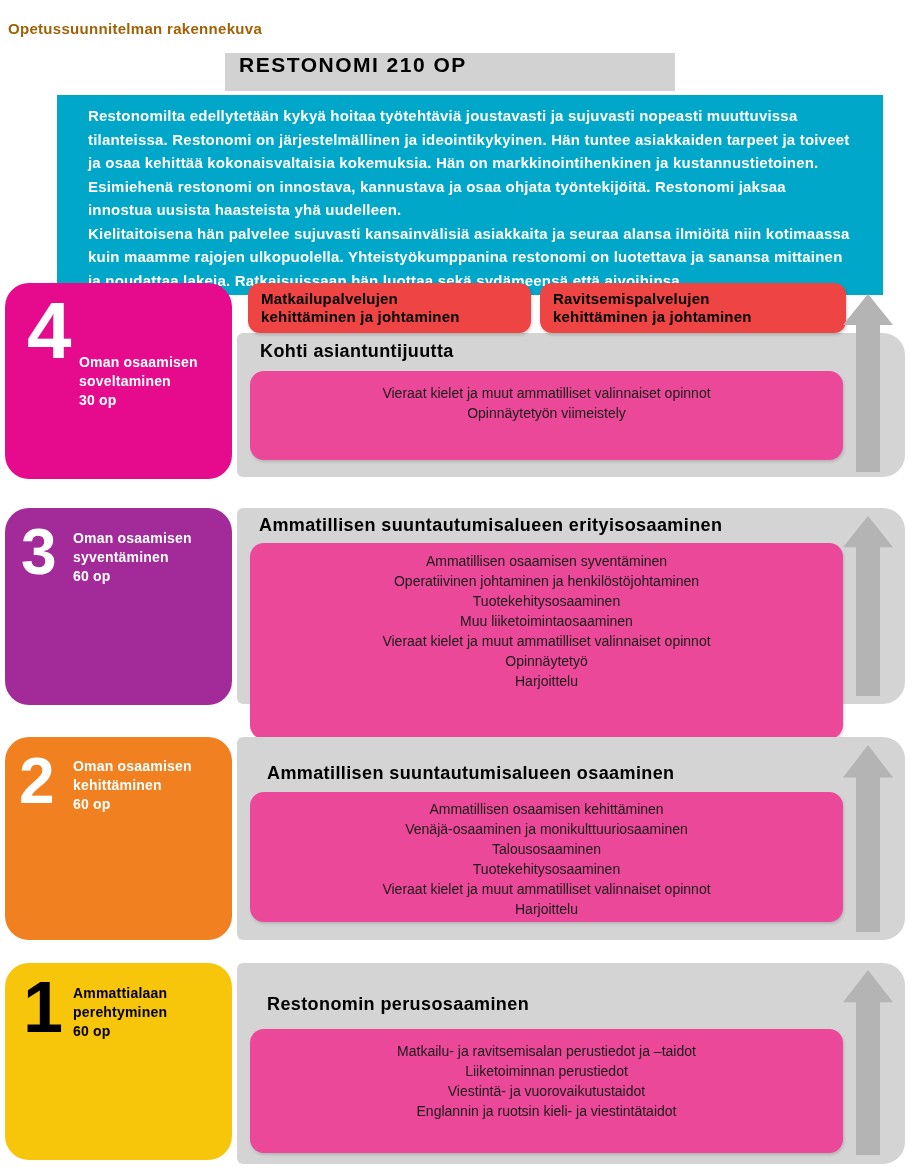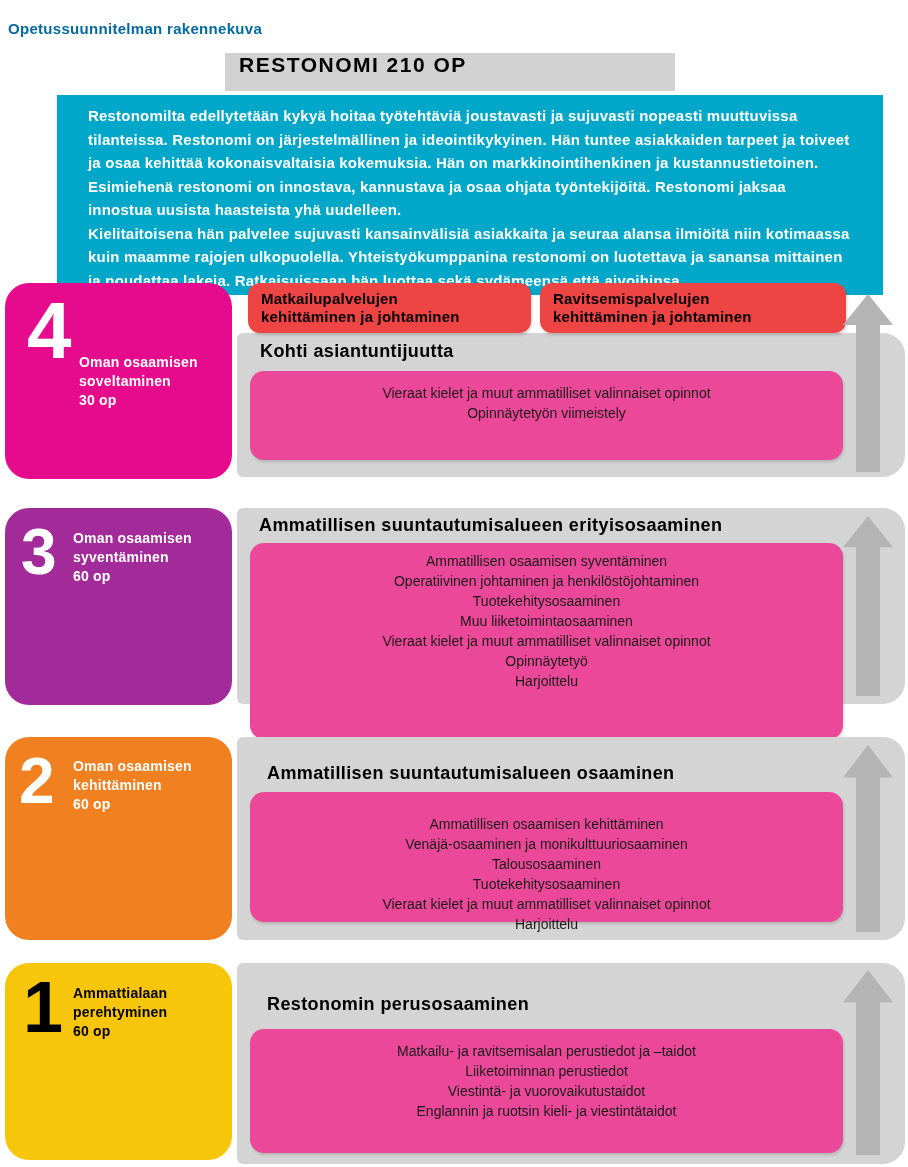--- a/index.html
+++ b/index.html
@@ -3,21 +3,21 @@
 <meta charset="utf-8">
 <style>
   * { margin:0; padding:0; box-sizing:border-box; }
   html,body { background:#fff; }
   body {
     width:908px; height:1167px; position:relative; overflow:hidden;
     font-family:"Liberation Sans", sans-serif; color:#111;
   }
   .doc-title {
     position:absolute; left:8px; top:20px;
-    font-size:15px; font-weight:bold; letter-spacing:.3px; color:#0369a1;
+    font-size:15px; font-weight:bold; letter-spacing:.3px; color:#a16207;
   }
   .program-box {
     position:absolute; left:225px; top:53px; width:450px; height:38px;
     background:#D2D2D2; display:flex; padding-left:14px;
   }
   .program-box .t { font-size:21px; font-weight:bold; letter-spacing:1.5px; color:#000; }
   .intro-box {
     position:absolute; left:57px; top:95px; width:826px; height:200px;
     background:#00A7C8; color:#fff; padding:9px 31px;
     font-size:15px; font-weight:bold; line-height:23.5px; letter-spacing:.2px;
@@ -111,21 +111,21 @@
 
 <div class="panel" style="top:737px;height:203px;"></div>
 <div class="level-badge" style="top: 737px; height: 203px; background: rgb(240, 128, 32);">
   <div class="level-number" style="left:14px;top:12px;font-size:64px;">2</div>
   <div class="level-label-wrap" style="left:68px;top:20px;width:155px;">
     <div style="width:135px;">Oman osaamisen kehittäminen</div>
     <div>60 op</div>
   </div>
 </div>
 <div class="panel-heading" style="left:267px;top:763px;">Ammatillisen suuntautumisalueen osaaminen</div>
-<div class="courses-box" style="top:792px;height:130px;padding-top:22px;">
+<div class="courses-box" style="top:792px;height:130px;padding-top:7px;">
     <div>Ammatillisen osaamisen kehittäminen</div>
     <div>Venäjä-osaaminen ja monikulttuuriosaaminen</div>
     <div>Talousosaaminen</div>
     <div>Tuotekehitysosaaminen</div>
     <div>Vieraat kielet ja muut ammatilliset valinnaiset opinnot</div>
     <div>Harjoittelu</div>
   </div>
 <svg class="arrow" style="left:842px;top:745px;height:187px;" viewBox="0 0 52 178" preserveAspectRatio="none">
   <path d="M26 0 L51 31 L38 31 L38 178 L14 178 L14 31 L1 31 Z" fill="#B4B4B4"></path>
 </svg>

